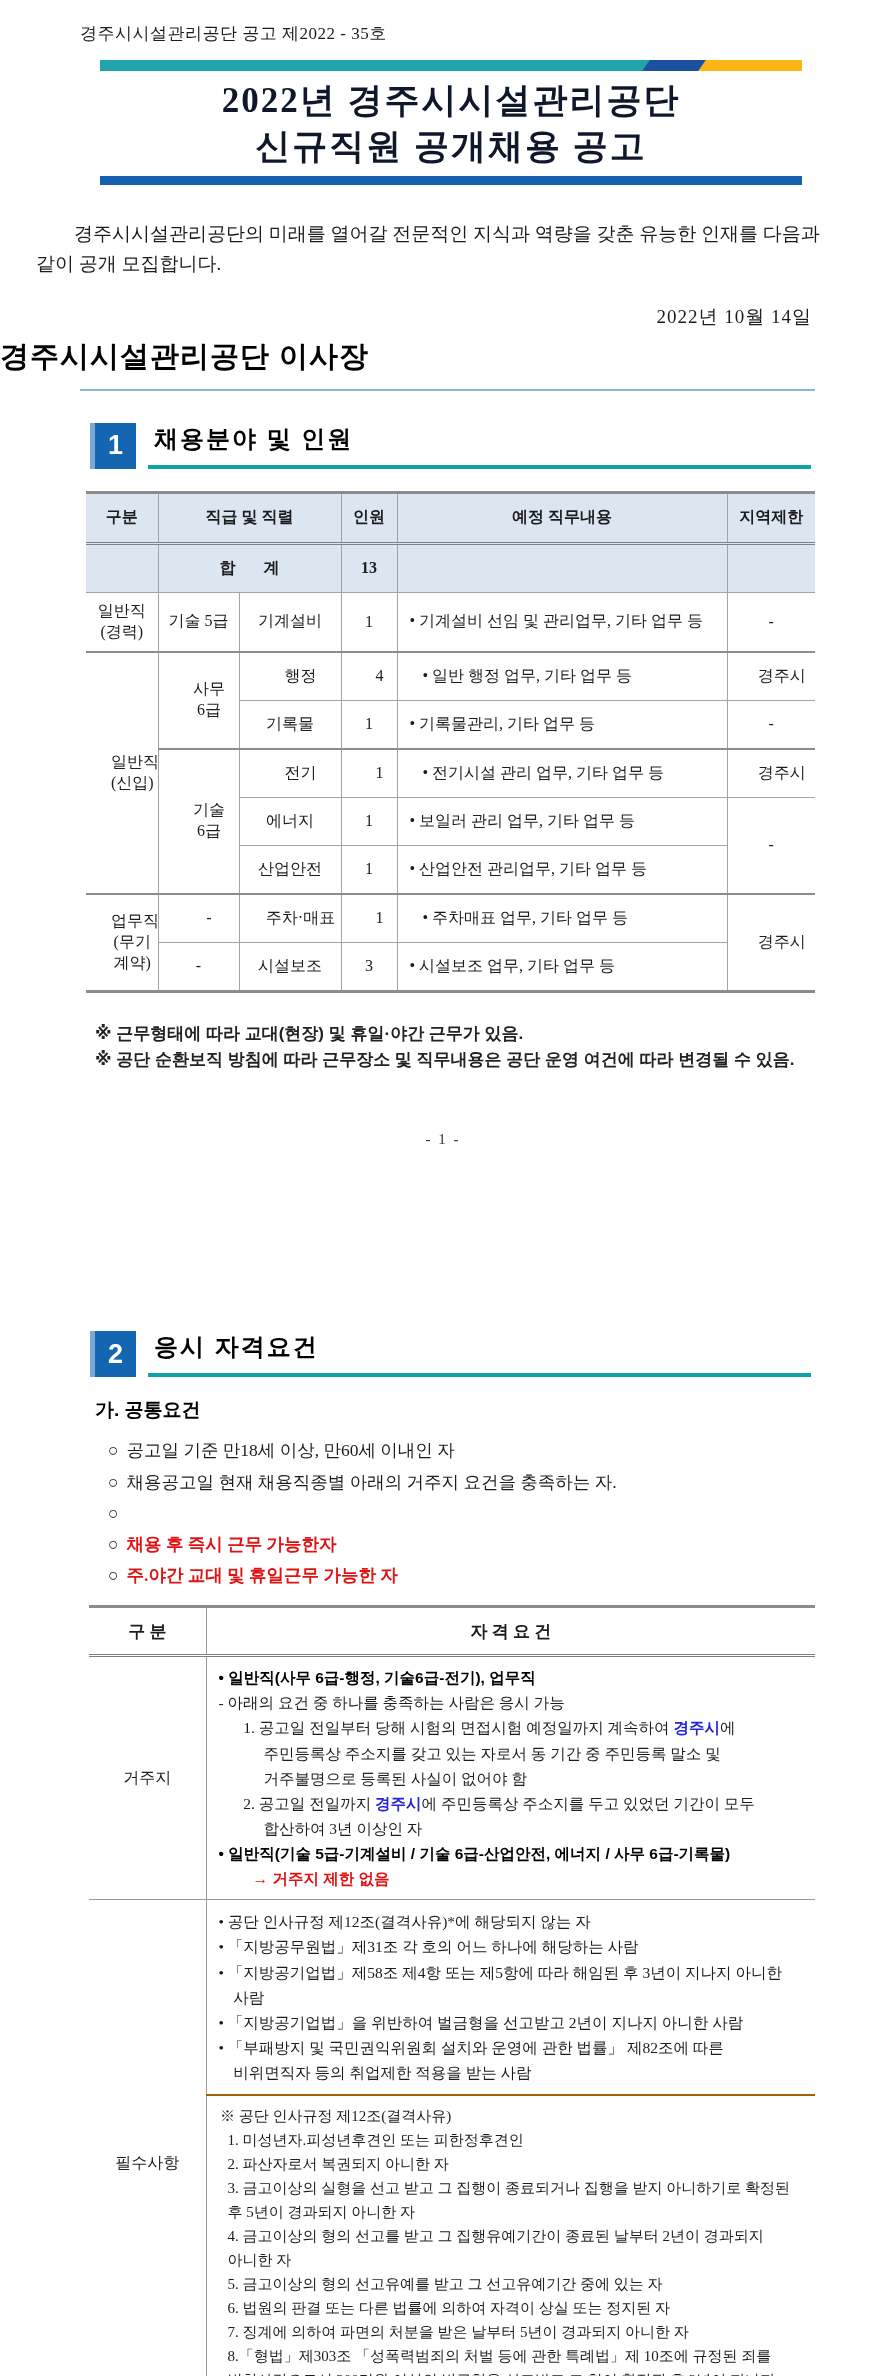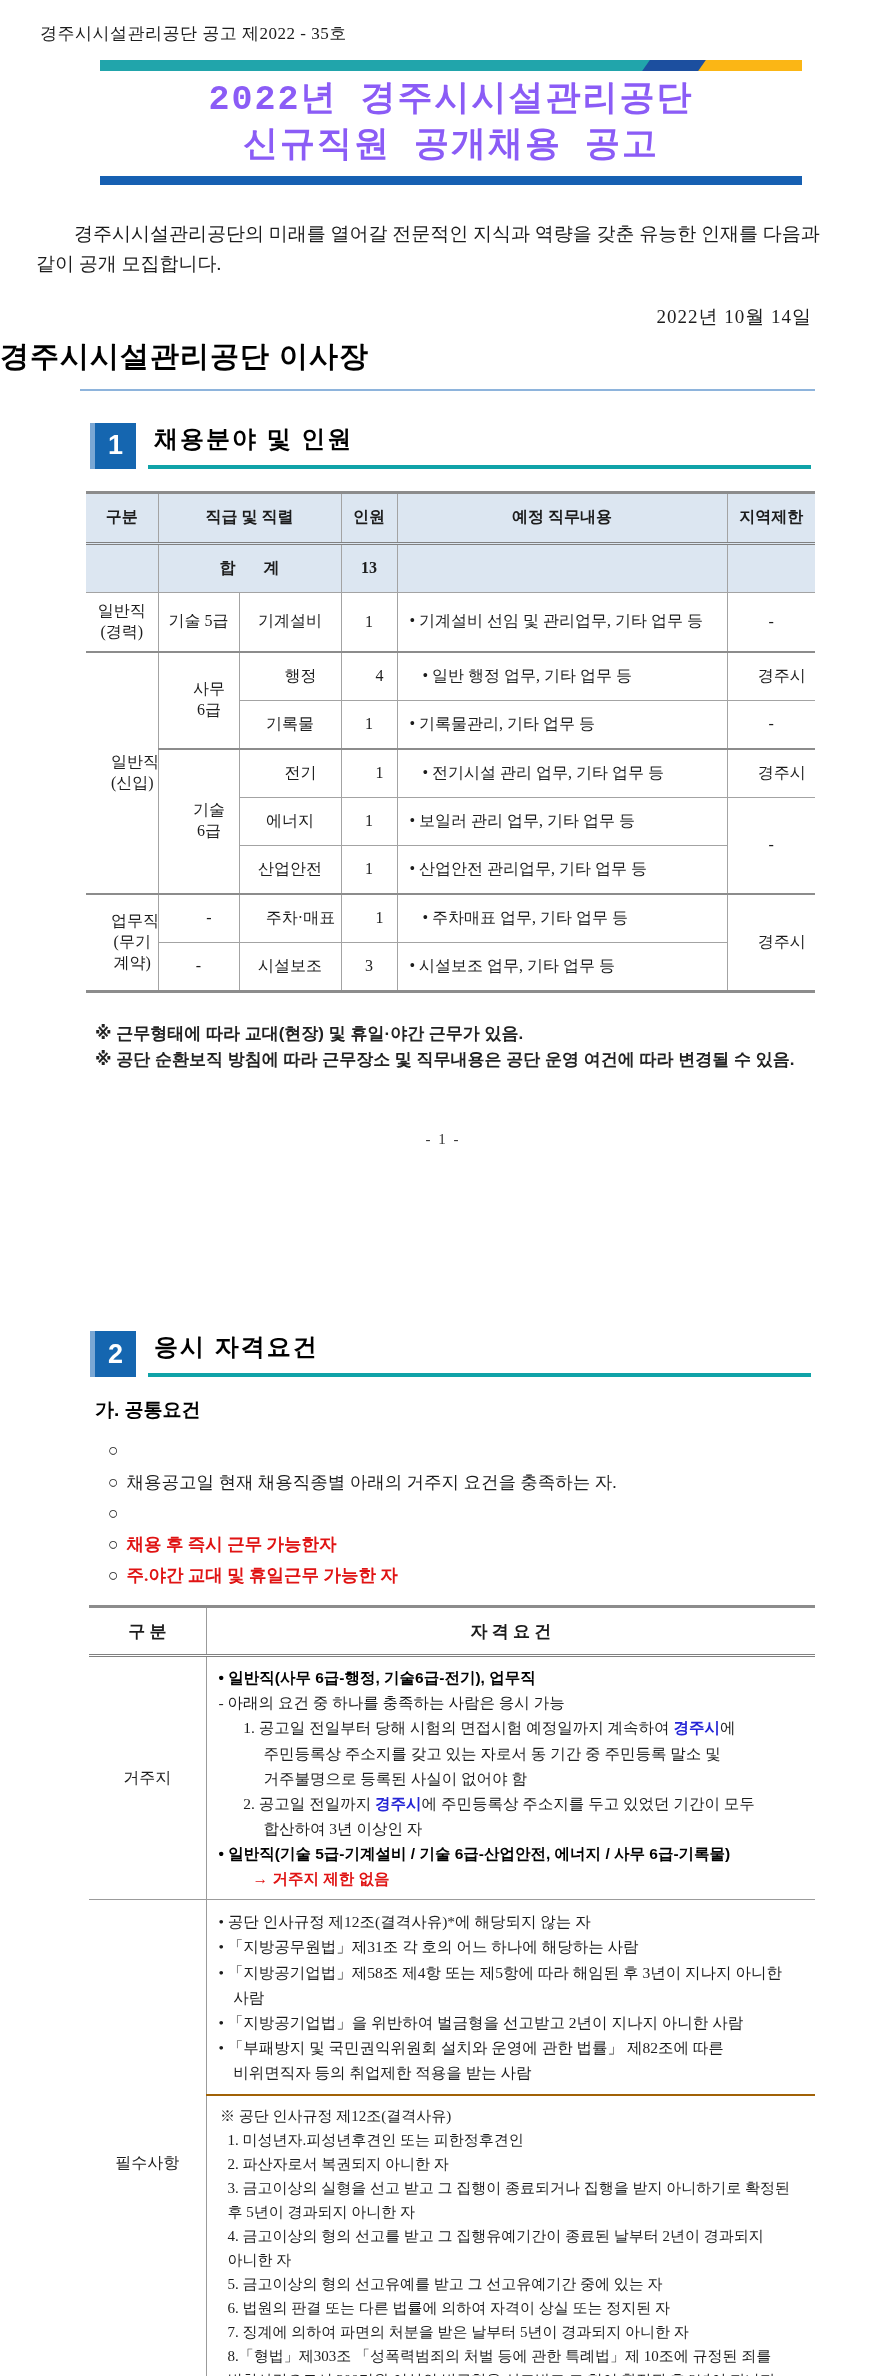--- a/index.html
+++ b/index.html
@@ -6,30 +6,30 @@
     --teal:#21a5ab; --navy:#1c4f9f; --yellow:#fbb615; --barblue:#1660b2;
     --secblue:#1566b0; --secedge:#7aa7d4; --tealline:#0fa3a8;
     --thbg:#dce6f1; --red:#e01313; --cityblue:#2424d6; --rule:#8eb4dc;
     --bthick:#8c8c8c; --bthin:#a3a3a3;
   }
   html,body{margin:0;padding:0;}
   body{
     width:886px;height:2376px;overflow:hidden;background:#ffffff;color:#1c1c1c;
     font-family:"Liberation Serif","DejaVu Serif",serif;
   }
-  .docnum{padding:22px 4px 0 40px;font-size:17px;letter-spacing:.5px;}
+  .docnum{padding:22px 4px 0 40px;font-size:17px;letter-spacing:.5px;margin-left:40px;}
   
   .banner{margin:15px 84px 0 100px;}
   .bar-top{display:flex;height:11px;overflow:hidden;}
   .bt-teal{flex:1;background:var(--teal);}
   .bt-navy{width:56px;background:var(--navy);transform:skewX(-35deg);margin:0 -10px;}
   .bt-yellow{width:110px;background:var(--yellow);}
   .banner h1{
-    margin:7px 0;text-align:center;font-family:Liberation Mono, monospace;
-    font-weight:bold;font-size:35px;line-height:1.3;letter-spacing:2px;color:#8b5cf6;
+    margin:7px 0;text-align:center;font-family:Liberation Serif, serif;
+    font-weight:bold;font-size:35px;line-height:1.3;letter-spacing:2px;color:#0f172a;
   }
   .bar-bottom{height:9px;background:var(--barblue);}
   
   .intro{margin:34px 38px 0 36px;font-size:19px;line-height:1.6;text-indent:2em;word-break:keep-all;}
   .date{margin:24px 74px 0 0;text-align:right;font-size:19px;letter-spacing:1px;}
   .issuer{
     margin:7px 68px 0 0;text-align:left;font-family:"Liberation Sans","DejaVu Sans",sans-serif;
     font-weight:bold;font-size:29px;letter-spacing:1px;color:#000;
   }
   .rule{margin:12px 71px 0 80px;border:none;border-top:2px solid var(--rule);}
@@ -210,20 +210,21 @@
   <div class="sec-body">
     <span class="sec-title">응시 자격요건</span>
   </div>
 </div>
 
 <div class="ga">가. 공통요건</div>
 
 <div class="olist">
   <div class="it">
       <span class="mk">○</span>
+      <span>공고일 기준 만18세 이상, 만60세 이내인 자</span>
     </div>
   <div class="it">
       <span class="mk">○</span>
       <span>채용공고일 현재 채용직종별 아래의 거주지 요건을 충족하는 자.</span>
     </div>
   <div class="it">
       <span class="mk">○</span>
     </div>
   <div class="it">
       <span class="mk">○</span>

